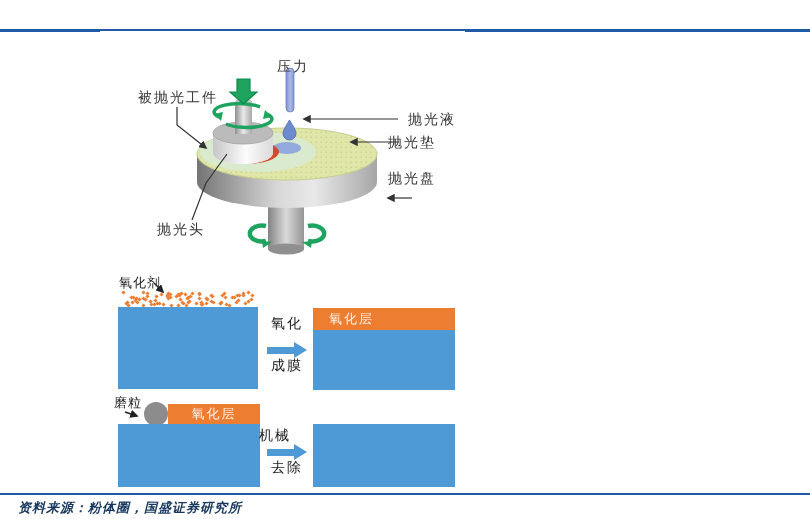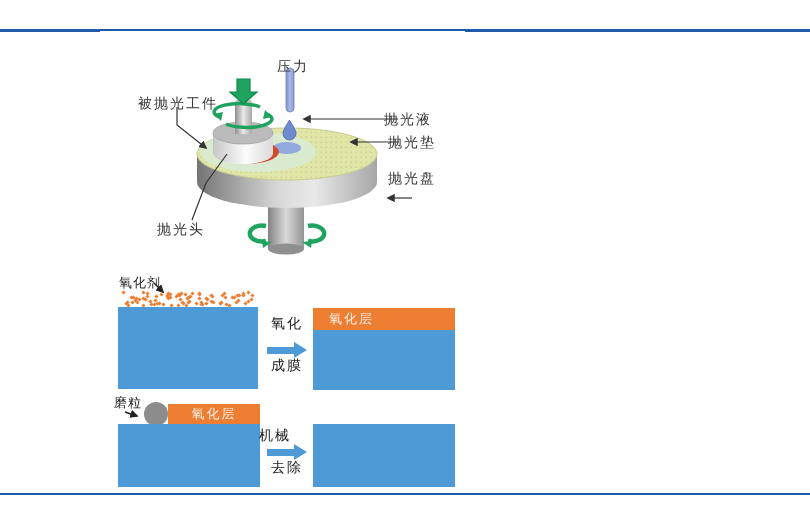--- a/index.html
+++ b/index.html
@@ -129,22 +129,22 @@
       <g stroke="#333" stroke-width="1.2" fill="none">
         <polyline points="77,76 77,94 106,117" marker-end="url(#ah)"></polyline>
         <polyline points="92,189 106,152 127,123"></polyline>
         <line x1="298" y1="88" x2="204" y2="88" marker-end="url(#ah)"></line>
         <line x1="299" y1="111" x2="251" y2="111" marker-end="url(#ah)"></line>
         <line x1="312" y1="167" x2="288" y2="167" marker-end="url(#ah)"></line>
       </g>
     </svg>
 
     <div class="dlabel" style="left:177px;top:28px">压力</div>
-    <div class="dlabel" style="left:38px;top:65px">被抛光工件</div>
-    <div class="dlabel" style="left:284px;top:81px">抛光液</div>
+    <div class="dlabel" style="left:38px;top:59px">被抛光工件</div>
+    <div class="dlabel" style="left:308px;top:81px">抛光液</div>
     <div class="dlabel" style="left:288px;top:104px">抛光垫</div>
     <div class="dlabel" style="left:288px;top:140px">抛光盘</div>
     <div class="dlabel" style="left:57px;top:191px">抛光头</div>
 
     <div class="proc-label" style="left:19px;top:243px">氧化剂</div>
     <svg class="tiny-arrow" style="left:52px;top:250px" width="16" height="14">
       <defs>
           <marker id="ah2" viewBox="0 0 10 10" refX="8" refY="5" markerWidth="6" markerHeight="6" orient="auto">
         <path d="M0,0 L10,5 L0,10 Z" fill="#222"></path>
           </marker>
@@ -264,13 +264,14 @@
     <div class="flow-arrow" style="left:167px;top:413px">
       <div class="shaft"></div>
         <div class="head"></div>
     </div>
     <div class="flow-label" style="left:171px;top:428px">去除</div>
 
     <div class="blue-rect" style="left:213px;top:393px;width:142px;height:63px"></div>
   </div>
 
   <div class="rule rule-bottom"></div>
+  <div class="fig-source">资料来源：粉体圈，国盛证券研究所</div>
 </div>
 
 </body></html>

